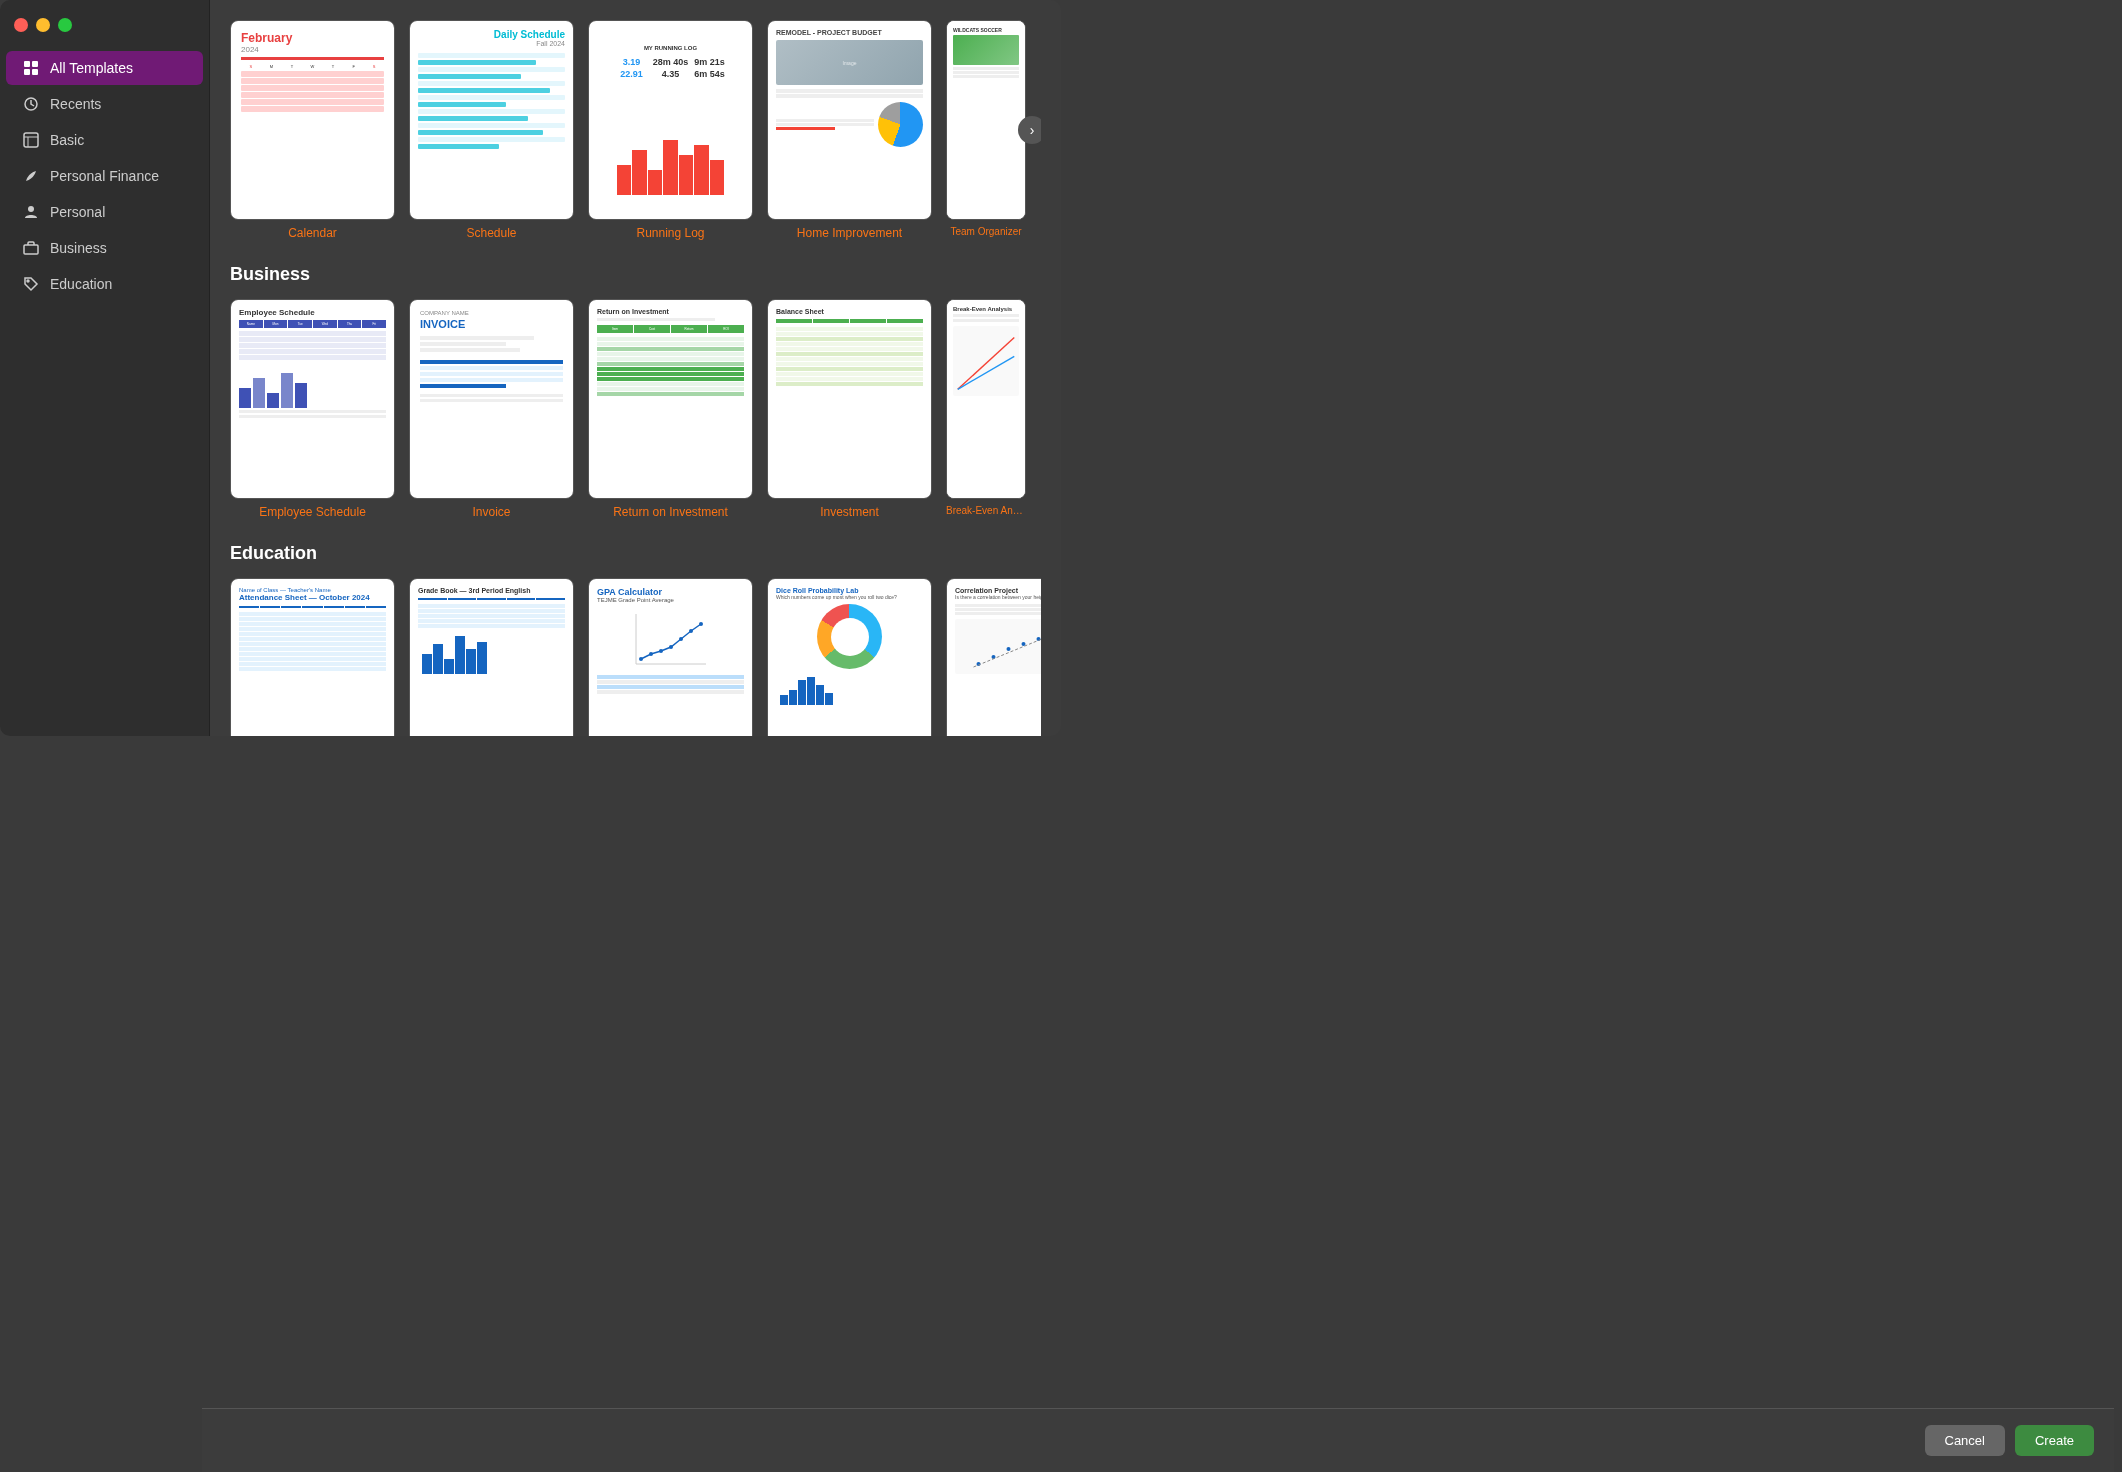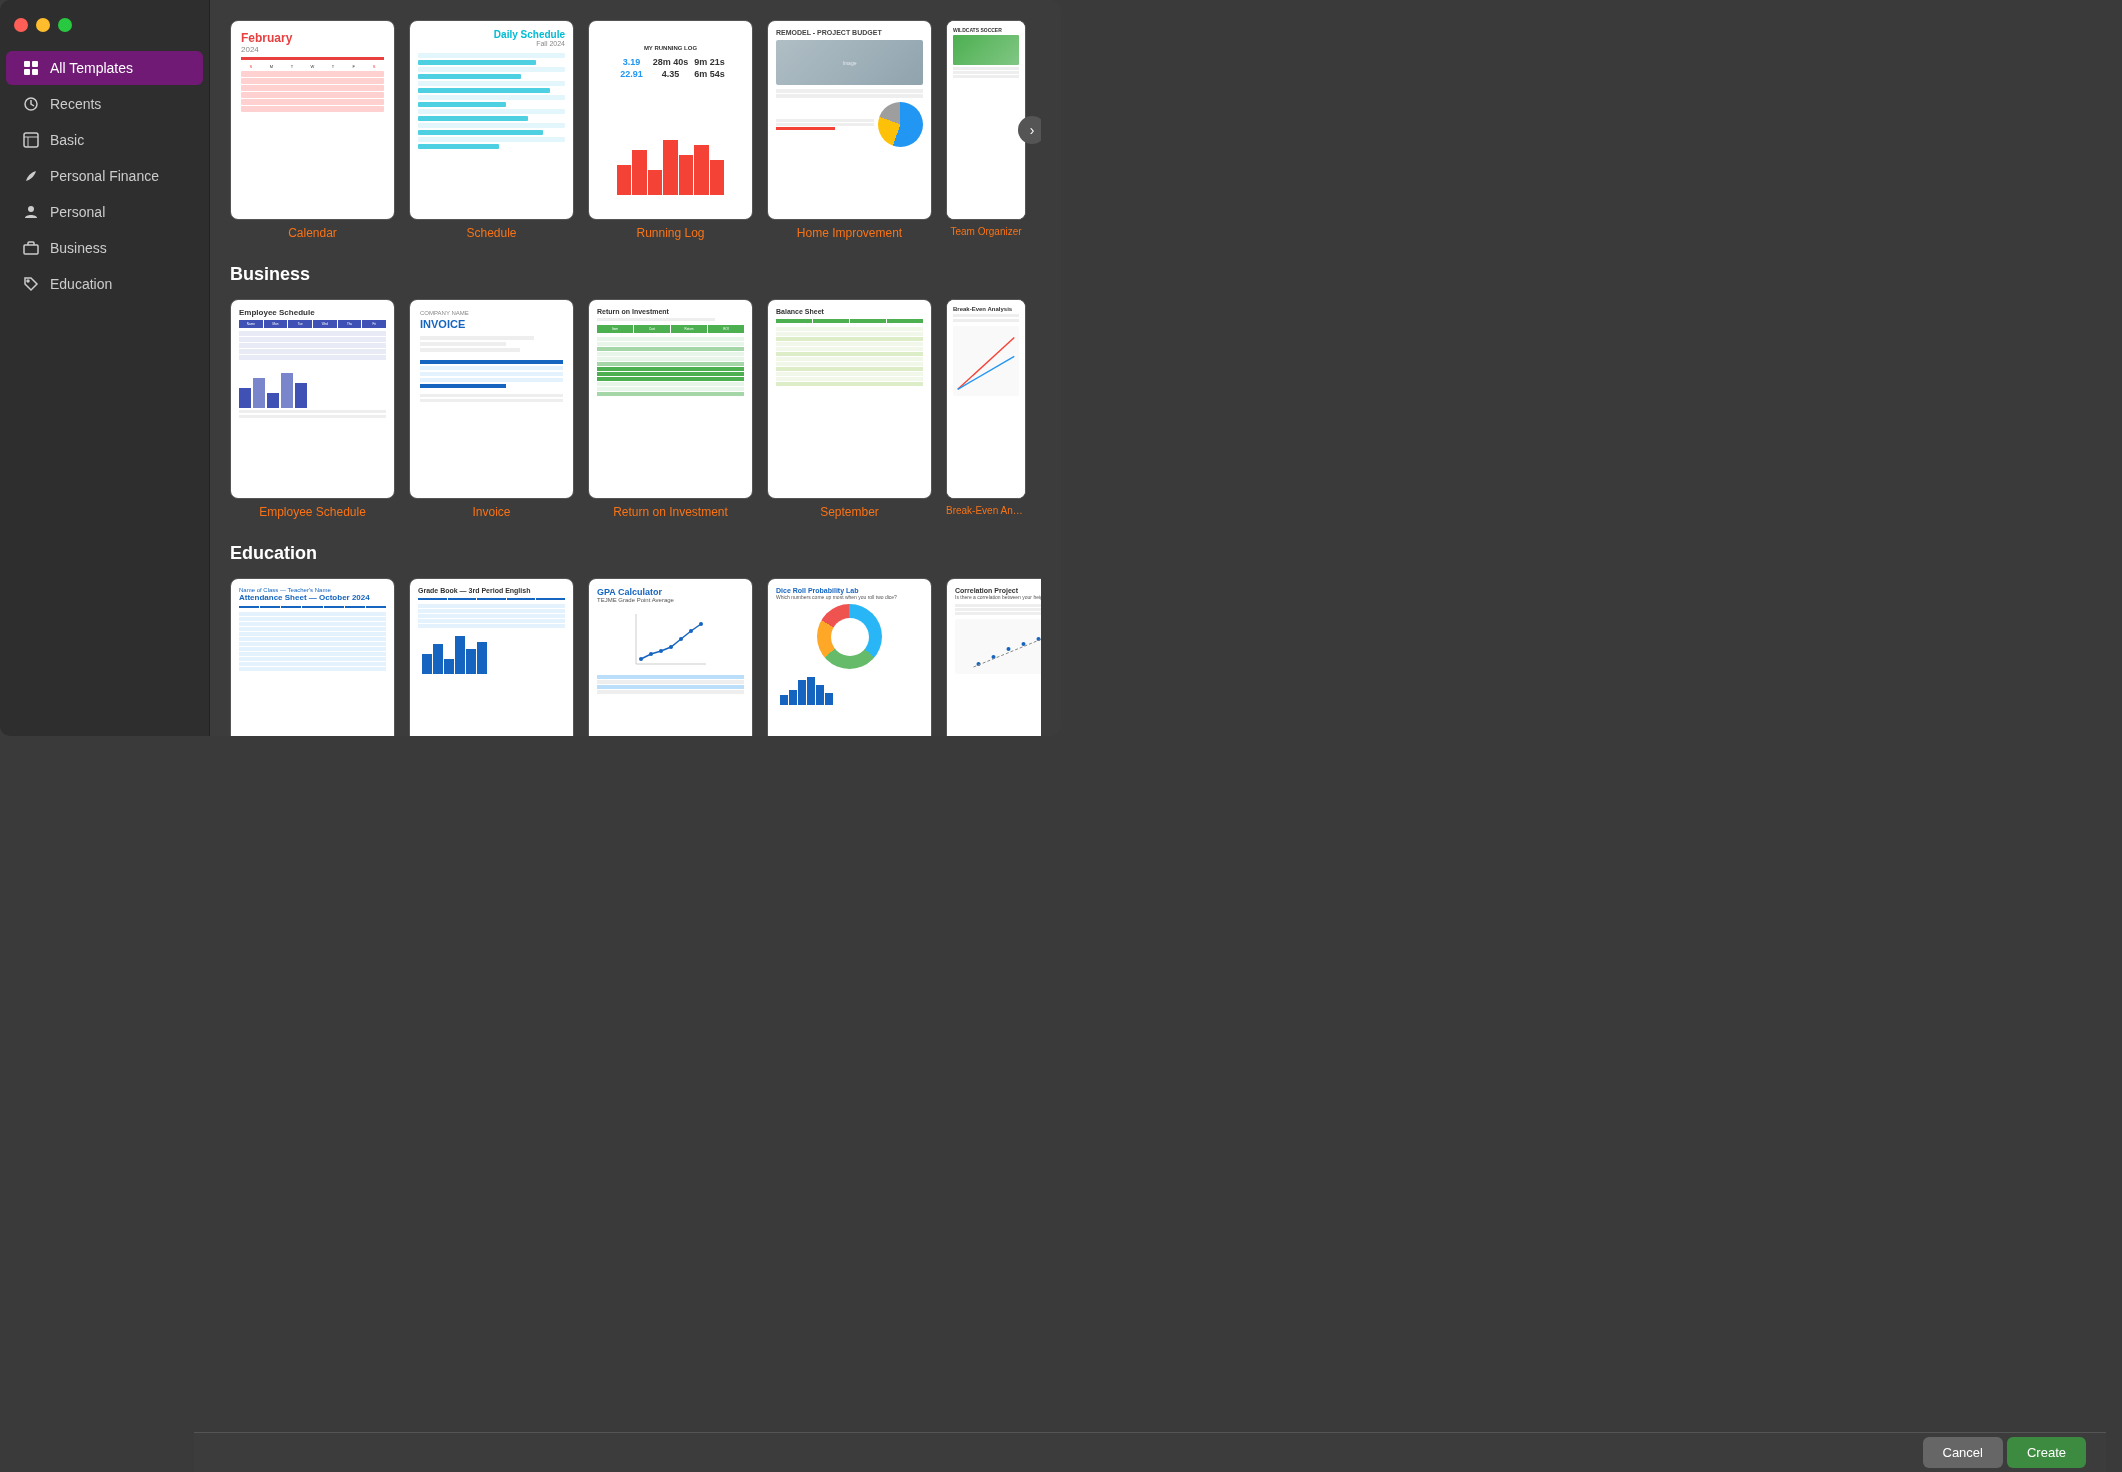--- a/index.html
+++ b/index.html
@@ -134,28 +134,28 @@
       cursor: pointer;
       color: #fff;
       font-size: 14px;
       z-index: 10;
     }
 
     
     .bottom-bar {
       position: fixed;
       bottom: 0;
-      right: 16px;
+      right: 8px;
       width: calc(100% - 210px);
       background: #3c3c3c;
       border-top: 1px solid #555;
-      padding: 4px 20px;
+      padding: 16px 20px;
       display: flex;
       justify-content: flex-end;
-      gap: 4px;
+      gap: 10px;
     }
     .btn {
       padding: 8px 20px;
       border-radius: 6px;
       font-size: 13px;
       font-weight: 500;
       cursor: pointer;
       border: none;
     }
     .btn-cancel {
@@ -493,21 +493,21 @@
             <div style="height:4px;background:#f1f8e9;margin:1px 0;"></div>
             <div style="height:4px;background:#dcedc8;margin:1px 0;"></div>
             <div style="height:4px;background:#f1f8e9;margin:1px 0;"></div>
             <div style="height:4px;background:#f1f8e9;margin:1px 0;"></div>
             <div style="height:4px;background:#dcedc8;margin:1px 0;"></div>
             <div style="height:4px;background:#f1f8e9;margin:1px 0;"></div>
             <div style="height:4px;background:#f1f8e9;margin:1px 0;"></div>
             <div style="height:4px;background:#dcedc8;margin:1px 0;"></div>
           </div>
         </div>
-        <div class="template-label">September</div>
+        <div class="template-label">Investment</div>
       </div>
 
       <div class="template-card partial-card">
         <div class="template-thumb" style="width:80px;">
           <div style="width:100%;height:100%;padding:6px;background:#fff;overflow:hidden;">
             <div style="font-size:6px;color:#333;font-weight:bold;">Break-Even Analysis</div>
             <div style="height:3px;background:#eee;margin:2px 0;"></div>
             <div style="height:3px;background:#eee;margin:2px 0;"></div>
             <div style="position:relative;width:100%;height:70px;margin-top:4px;background:#f9f9f9;border-radius:2px;">
               <svg width="100%" height="100%" viewBox="0 0 70 70">

